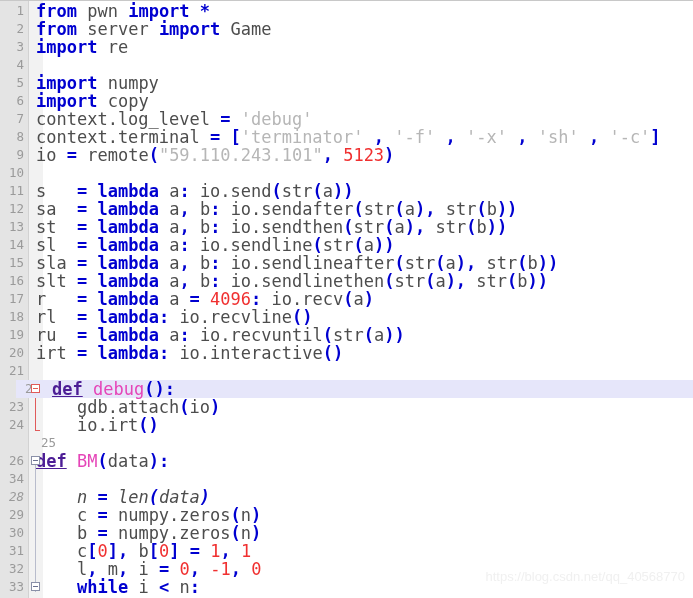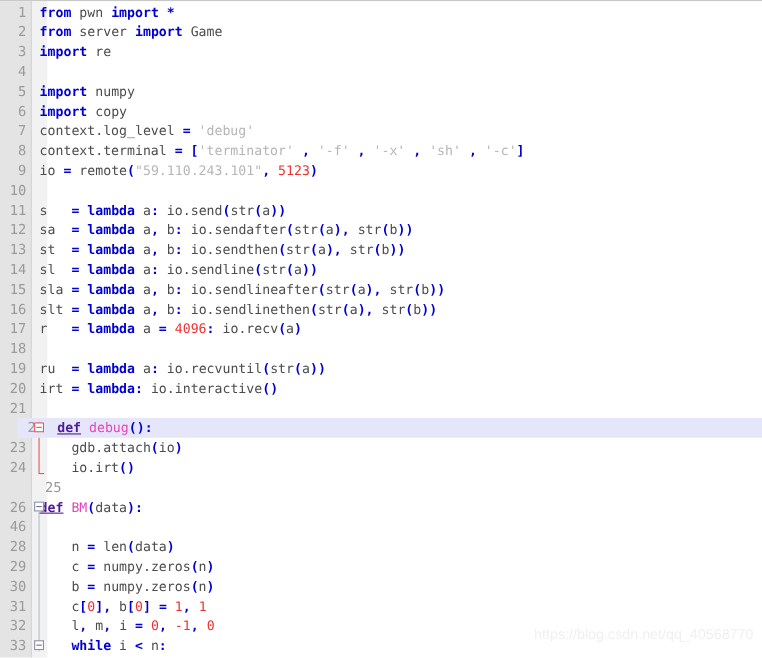--- a/index.html
+++ b/index.html
@@ -57,21 +57,21 @@
     text-align: right;
     color: #9a9a9a;
     font-size: 12.5px;
     font-family: "DejaVu Sans Mono", "Liberation Mono", monospace;
   }
   .code {
     position: absolute;
     left: 36px;
     top: 0;
     color: #4d4d4d;
-    font-size: 12px;
+    font-size: 17px;
     letter-spacing: 0px;
   }
   
   .fold {
     position: absolute;
     left: 31px;
     top: 4px;
     width: 9px;
     height: 9px;
     box-sizing: border-box;
@@ -142,31 +142,31 @@
       <div class="line" style="top: 127px; position: absolute; left: 0px; right: 0px;"><span class="lnum">8</span><span class="code"><span class="id">context.terminal </span><span class="op">= [</span><span class="str">'terminator'</span><span class="pl"> </span><span class="op">,</span><span class="pl"> </span><span class="str">'-f'</span><span class="pl"> </span><span class="op">,</span><span class="pl"> </span><span class="str">'-x'</span><span class="pl"> </span><span class="op">,</span><span class="pl"> </span><span class="str">'sh'</span><span class="pl"> </span><span class="op">,</span><span class="pl"> </span><span class="str">'-c'</span><span class="op">]</span></span></div>
       <div class="line" style="top: 145px; position: absolute; left: 0px; right: 0px;"><span class="lnum">9</span><span class="code"><span class="id">io </span><span class="op">=</span><span class="pl"> </span><span class="id">remote</span><span class="op">(</span><span class="str">"59.110.243.101"</span><span class="op">,</span><span class="pl"> </span><span class="num">5123</span><span class="op">)</span></span></div>
       <div class="line" style="top: 163px; position: absolute; left: 0px; right: 0px;"><span class="lnum">10</span><span class="code"></span></div>
       <div class="line" style="top: 181px; position: absolute; left: 0px; right: 0px;"><span class="lnum">11</span><span class="code"><span class="id">s   </span><span class="op">=</span><span class="pl"> </span><span class="kw">lambda</span><span class="pl"> </span><span class="id">a</span><span class="op">:</span><span class="pl"> </span><span class="id">io.send</span><span class="op">(</span><span class="id">str</span><span class="op">(</span><span class="id">a</span><span class="op">))</span></span></div>
       <div class="line" style="top: 199px; position: absolute; left: 0px; right: 0px;"><span class="lnum">12</span><span class="code"><span class="id">sa  </span><span class="op">=</span><span class="pl"> </span><span class="kw">lambda</span><span class="pl"> </span><span class="id">a</span><span class="op">,</span><span class="pl"> </span><span class="id">b</span><span class="op">:</span><span class="pl"> </span><span class="id">io.sendafter</span><span class="op">(</span><span class="id">str</span><span class="op">(</span><span class="id">a</span><span class="op">),</span><span class="pl"> </span><span class="id">str</span><span class="op">(</span><span class="id">b</span><span class="op">))</span></span></div>
       <div class="line" style="top: 217px; position: absolute; left: 0px; right: 0px;"><span class="lnum">13</span><span class="code"><span class="id">st  </span><span class="op">=</span><span class="pl"> </span><span class="kw">lambda</span><span class="pl"> </span><span class="id">a</span><span class="op">,</span><span class="pl"> </span><span class="id">b</span><span class="op">:</span><span class="pl"> </span><span class="id">io.sendthen</span><span class="op">(</span><span class="id">str</span><span class="op">(</span><span class="id">a</span><span class="op">),</span><span class="pl"> </span><span class="id">str</span><span class="op">(</span><span class="id">b</span><span class="op">))</span></span></div>
       <div class="line" style="top: 235px; position: absolute; left: 0px; right: 0px;"><span class="lnum">14</span><span class="code"><span class="id">sl  </span><span class="op">=</span><span class="pl"> </span><span class="kw">lambda</span><span class="pl"> </span><span class="id">a</span><span class="op">:</span><span class="pl"> </span><span class="id">io.sendline</span><span class="op">(</span><span class="id">str</span><span class="op">(</span><span class="id">a</span><span class="op">))</span></span></div>
       <div class="line" style="top: 253px; position: absolute; left: 0px; right: 0px;"><span class="lnum">15</span><span class="code"><span class="id">sla </span><span class="op">=</span><span class="pl"> </span><span class="kw">lambda</span><span class="pl"> </span><span class="id">a</span><span class="op">,</span><span class="pl"> </span><span class="id">b</span><span class="op">:</span><span class="pl"> </span><span class="id">io.sendlineafter</span><span class="op">(</span><span class="id">str</span><span class="op">(</span><span class="id">a</span><span class="op">),</span><span class="pl"> </span><span class="id">str</span><span class="op">(</span><span class="id">b</span><span class="op">))</span></span></div>
       <div class="line" style="top: 271px; position: absolute; left: 0px; right: 0px;"><span class="lnum">16</span><span class="code"><span class="id">slt </span><span class="op">=</span><span class="pl"> </span><span class="kw">lambda</span><span class="pl"> </span><span class="id">a</span><span class="op">,</span><span class="pl"> </span><span class="id">b</span><span class="op">:</span><span class="pl"> </span><span class="id">io.sendlinethen</span><span class="op">(</span><span class="id">str</span><span class="op">(</span><span class="id">a</span><span class="op">),</span><span class="pl"> </span><span class="id">str</span><span class="op">(</span><span class="id">b</span><span class="op">))</span></span></div>
       <div class="line" style="top: 289px; position: absolute; left: 0px; right: 0px;"><span class="lnum">17</span><span class="code"><span class="id">r   </span><span class="op">=</span><span class="pl"> </span><span class="kw">lambda</span><span class="pl"> </span><span class="id">a </span><span class="op">=</span><span class="pl"> </span><span class="num">4096</span><span class="op">:</span><span class="pl"> </span><span class="id">io.recv</span><span class="op">(</span><span class="id">a</span><span class="op">)</span></span></div>
-      <div class="line" style="top: 307px; position: absolute; left: 0px; right: 0px;"><span class="lnum">18</span></div>
+      <div class="line" style="top: 307px; position: absolute; left: 0px; right: 0px;"><span class="lnum">18</span><span class="code"><span class="id">rl  </span><span class="op">=</span><span class="pl"> </span><span class="kw">lambda</span><span class="op">:</span><span class="pl"> </span><span class="id">io.recvline</span><span class="op">()</span></span></div>
       <div class="line" style="top: 325px; position: absolute; left: 0px; right: 0px;"><span class="lnum">19</span><span class="code"><span class="id">ru  </span><span class="op">=</span><span class="pl"> </span><span class="kw">lambda</span><span class="pl"> </span><span class="id">a</span><span class="op">:</span><span class="pl"> </span><span class="id">io.recvuntil</span><span class="op">(</span><span class="id">str</span><span class="op">(</span><span class="id">a</span><span class="op">))</span></span></div>
       <div class="line" style="top: 343px; position: absolute; left: 0px; right: 0px;"><span class="lnum">20</span><span class="code"><span class="id">irt </span><span class="op">=</span><span class="pl"> </span><span class="kw">lambda</span><span class="op">:</span><span class="pl"> </span><span class="id">io.interactive</span><span class="op">()</span></span></div>
       <div class="line" style="top: 361px; position: absolute; left: 0px; right: 0px;"><span class="lnum">21</span><span class="code"></span></div>
       <div class="line highlight" style="top: 379px; position: absolute; left: 16px; right: 0px;"><span class="lnum">22</span><span class="code"><span class="kwu">def</span><span class="pl"> </span><span class="fn">debug</span><span class="op">()</span><span class="op">:</span></span></div>
       <div class="line" style="top: 397px; position: absolute; left: 0px; right: 0px;"><span class="lnum">23</span><span class="code"><span class="id">    gdb.attach</span><span class="op">(</span><span class="id">io</span><span class="op">)</span></span></div>
       <div class="line" style="top: 415px; position: absolute; left: 0px; right: 0px;"><span class="lnum">24</span><span class="code"><span class="id">    io.irt</span><span class="op">()</span></span></div>
       <div class="line" style="top: 433px; position: absolute; left: 0px; right: 0px; margin-left: 32px;"><span class="lnum">25</span><span class="code"></span></div>
       <div class="line" style="top: 451px; position: absolute; left: 0px; right: 0px;"><span class="lnum">26</span><span class="code"><span class="kwu">def</span><span class="pl"> </span><span class="fn">BM</span><span class="op">(</span><span class="id">data</span><span class="op">)</span><span class="op">:</span></span></div>
-      <div class="line" style="top: 469px; position: absolute; left: 0px; right: 0px;"><span class="lnum">46</span><span class="code"></span></div>
-      <div class="line" style="top: 487px; position: absolute; left: 0px; right: 0px;"><span class="lnum">28</span><span class="code"><span class="id">    n </span><span class="op">=</span><span class="pl"> </span><span class="id">len</span><span class="op">(</span><span class="id">data</span><span class="op">)</span></span></div>
+      <div class="line" style="top: 469px; position: absolute; left: 0px; right: 0px;"><span class="lnum">34</span><span class="code"></span></div>
+      <div class="line" style="top: 487px; position: absolute; left: 0px; right: 0px; font-style: italic;"><span class="lnum">28</span><span class="code"><span class="id">    n </span><span class="op">=</span><span class="pl"> </span><span class="id">len</span><span class="op">(</span><span class="id">data</span><span class="op">)</span></span></div>
       <div class="line" style="top: 505px; position: absolute; left: 0px; right: 0px;"><span class="lnum">29</span><span class="code"><span class="id">    c </span><span class="op">=</span><span class="pl"> </span><span class="id">numpy.zeros</span><span class="op">(</span><span class="id">n</span><span class="op">)</span></span></div>
       <div class="line" style="top: 523px; position: absolute; left: 0px; right: 0px;"><span class="lnum">30</span><span class="code"><span class="id">    b </span><span class="op">=</span><span class="pl"> </span><span class="id">numpy.zeros</span><span class="op">(</span><span class="id">n</span><span class="op">)</span></span></div>
       <div class="line" style="top: 541px; position: absolute; left: 0px; right: 0px;"><span class="lnum">31</span><span class="code"><span class="id">    c</span><span class="op">[</span><span class="num">0</span><span class="op">],</span><span class="pl"> </span><span class="id">b</span><span class="op">[</span><span class="num">0</span><span class="op">]</span><span class="pl"> </span><span class="op">=</span><span class="pl"> </span><span class="num">1</span><span class="op">,</span><span class="pl"> </span><span class="num">1</span></span></div>
       <div class="line" style="top: 559px; position: absolute; left: 0px; right: 0px;"><span class="lnum">32</span><span class="code"><span class="id">    l</span><span class="op">,</span><span class="pl"> </span><span class="id">m</span><span class="op">,</span><span class="pl"> </span><span class="id">i </span><span class="op">=</span><span class="pl"> </span><span class="num">0</span><span class="op">,</span><span class="pl"> </span><span class="num">-1</span><span class="op">,</span><span class="pl"> </span><span class="num">0</span></span></div>
       <div class="line" style="top: 577px; position: absolute; left: 0px; right: 0px;"><span class="lnum">33</span><span class="code"><span class="id">    </span><span class="kw">while</span><span class="pl"> </span><span class="id">i </span><span class="op">&lt;</span><span class="pl"> </span><span class="id">n</span><span class="op">:</span></span></div>
     </div>
   <div id="watermark">https://blog.csdn.net/qq_40568770</div>
 <div class="rail" style="left: 35px; top: 392px; height: 37px; background: rgb(224, 90, 90);"></div>
     <div class="rail-foot" style="left: 35px; top: 429px; background: rgb(224, 90, 90);"></div>
     <div class="rail" style="left: 35px; top: 464px; height: 127px; background: rgb(184, 188, 204);"></div>

